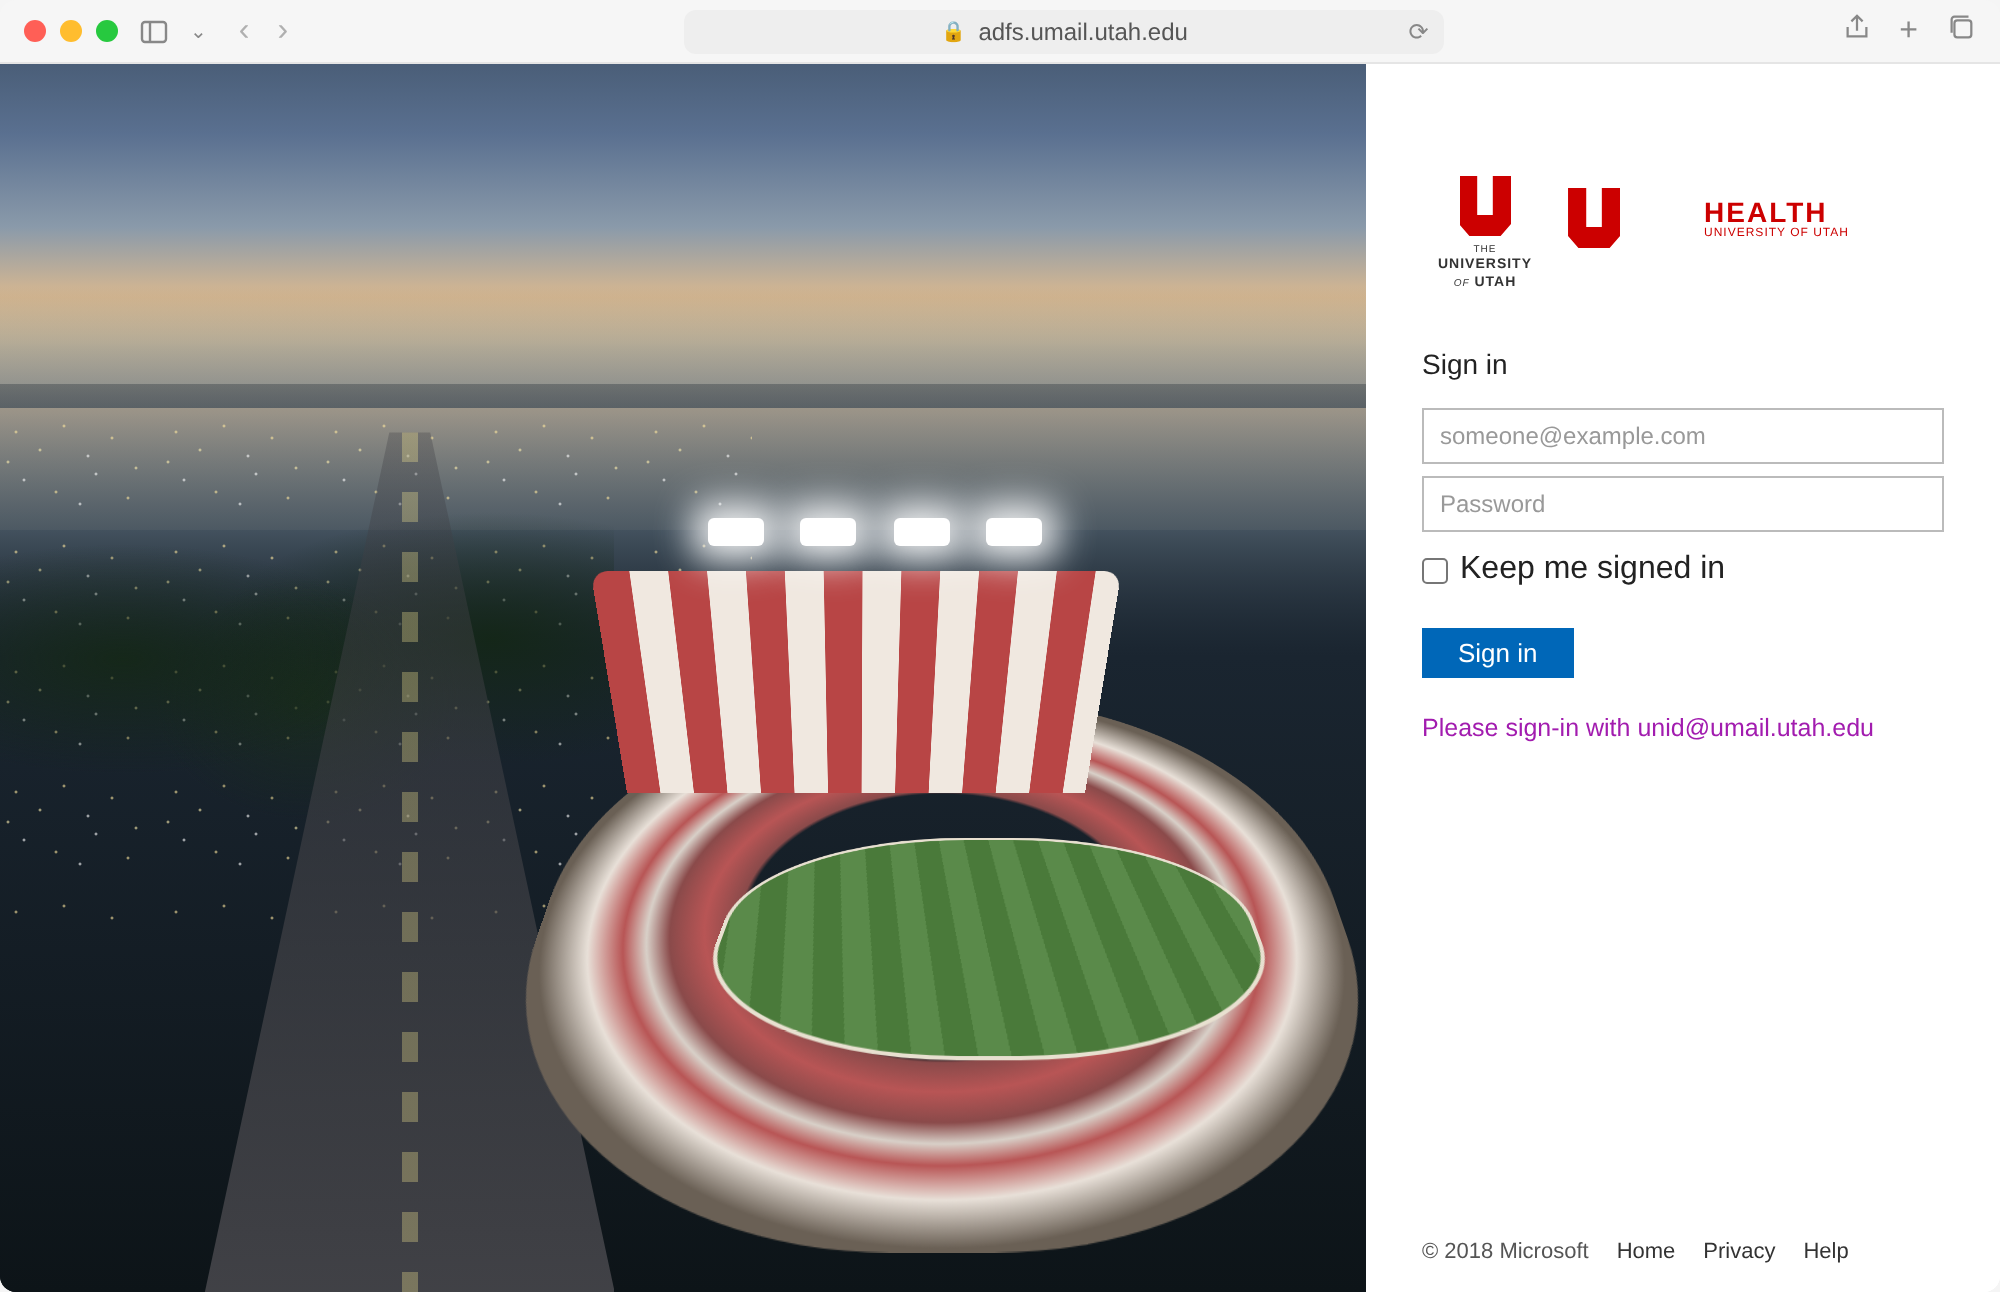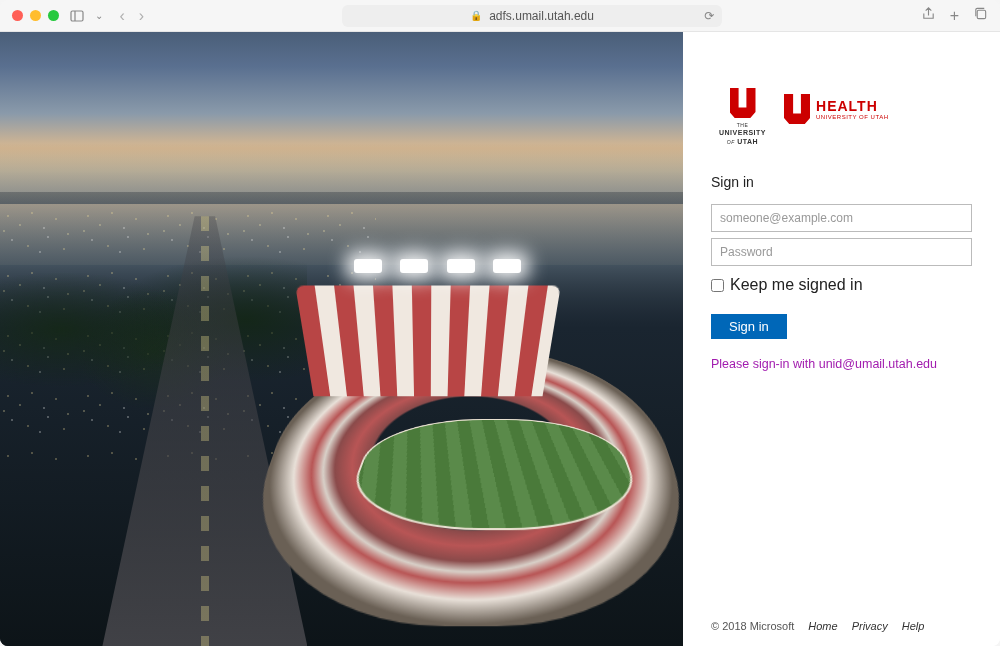--- a/index.html
+++ b/index.html
@@ -171,21 +171,21 @@
     .logo-u .txt { font-size: 7px; letter-spacing: 0.5px; color: #333; text-align: center; line-height: 1.2; }
     .logo-u .txt .the { font-size: 5px; }
     .logo-u .txt .univ { font-weight: 600; }
     .logo-u .txt .of { font-size: 5px; font-style: italic; font-weight: 400; }
     .logo-health { display: flex; align-items: center; gap: 6px; margin-top: 6px; }
     .logo-health .u-feather {
       width: 26px; height: 30px; background: #cc0000;
       position: relative;
       clip-path: polygon(0 0, 35% 0, 35% 65%, 65% 65%, 65% 0, 100% 0, 100% 80%, 80% 100%, 20% 100%, 0 80%);
     }
-    .logo-health .htxt { display: flex; flex-direction: column; }
+    .logo-health .htxt { display: flex; flex-direction: column; margin-left: 36px; }
     .logo-health .htxt .h1 { font-size: 14px; font-weight: 700; color: #cc0000; letter-spacing: 1px; }
     .logo-health .htxt .h2 { font-size: 6px; color: #cc0000; letter-spacing: 0.5px; }
     
     .signin-title { font-size: 14px; color: #222; margin-bottom: 14px; }
     .form-input {
       width: 100%; height: 28px; border: 1px solid #bbb;
       padding: 0 8px; font-size: 12px; margin-bottom: 6px;
       font-family: inherit;
     }
     .form-input::placeholder { color: #999; }
@@ -195,21 +195,21 @@
     .signin-btn {
       background: #0067b8; color: #fff; border: none;
       padding: 5px 18px; font-size: 13px; cursor: pointer;
       font-family: inherit;
     }
     .help-text { font-size: 12.5px; color: #a21caf; margin-top: 18px; }
     .footer {
       margin-top: auto; display: flex; gap: 14px; align-items: flex-end;
       font-size: 11px; color: #555;
     }
-    .footer a { color: #333; text-decoration: none; font-style: italic; }
+    .footer a { color: #333; text-decoration: none; }
   </style>
 </head>
 <body>
 
 <div class="browser-chrome">
   <div class="traffic-lights">
     <div class="tl red"></div>
     <div class="tl yellow"></div>
     <div class="tl green"></div>
   </div>

